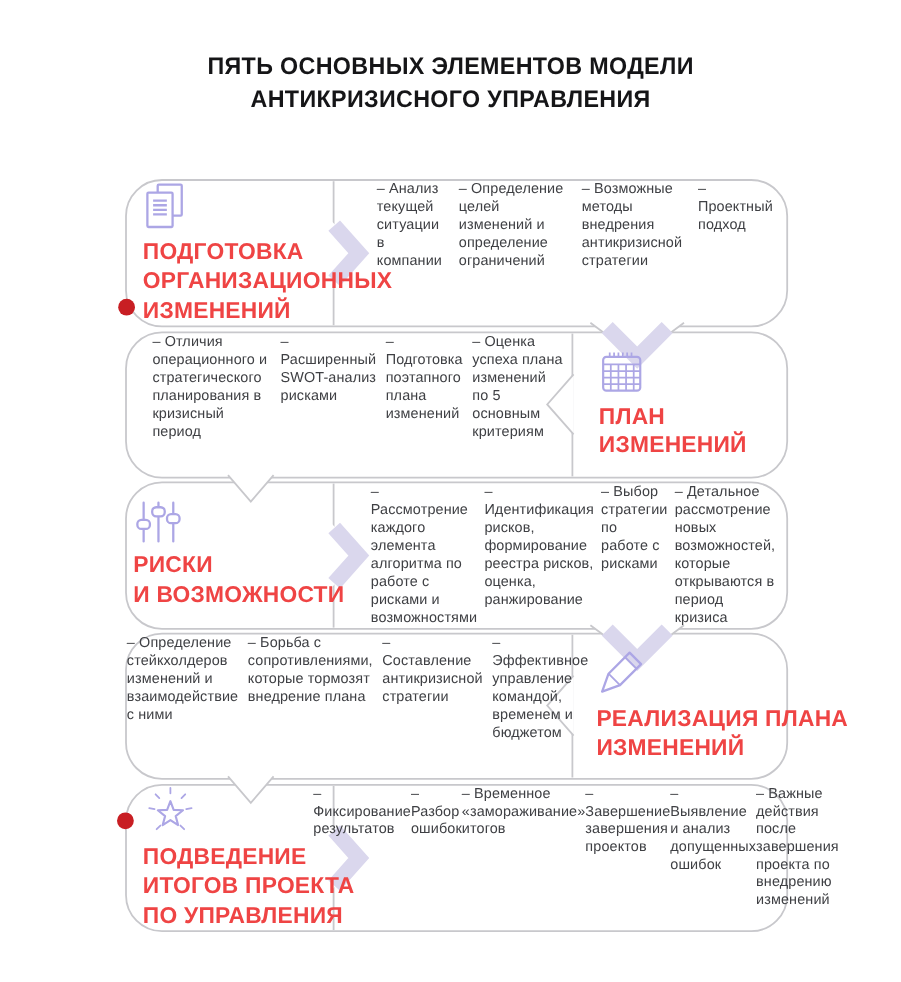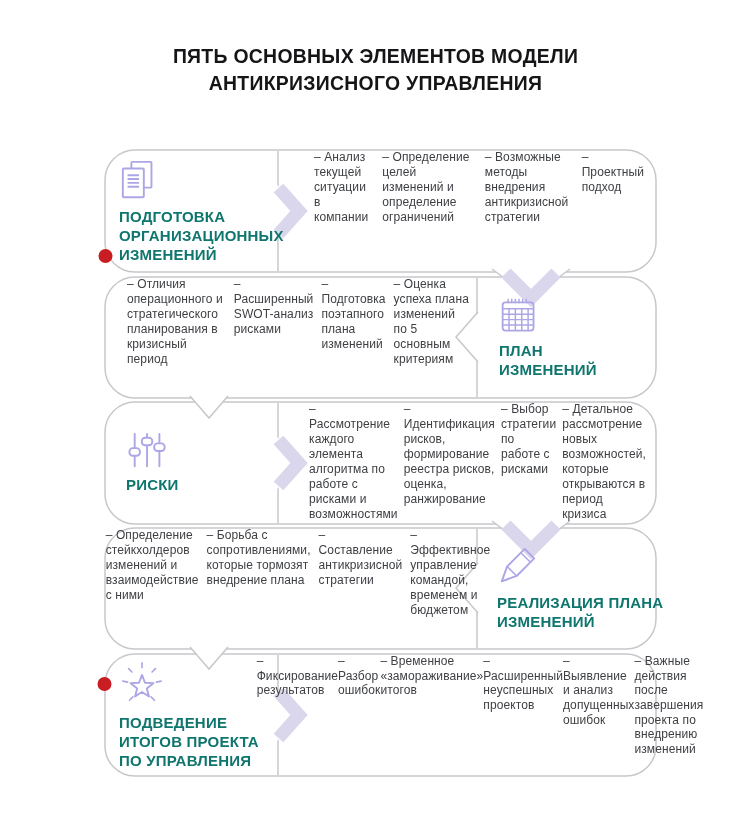--- a/index.html
+++ b/index.html
@@ -11,32 +11,32 @@
   .title{
     position:absolute;top:30px;left:0;width:751px;text-align:center;
     font-weight:bold;font-size:20px;line-height:1.33;color:#151517;letter-spacing:.3px;
   }
   .title span{display:block;transform:scaleX(.97);transform-origin:center;}
   .label{
     position:absolute;box-sizing:border-box;display:flex;flex-direction:column;
     justify-content:center;align-items:flex-start;
   }
   .label h2{
-    margin:5px 0 0;font-size:15px;font-weight:bold;line-height:1.28;
-    color:#0f766e;letter-spacing:.2px;
+    margin:5px 0 0;font-size:19px;font-weight:bold;line-height:1.28;
+    color:#ef4444;letter-spacing:.2px;
   }
   .label h2 span{display:block;white-space:nowrap;}
   .bullets{
     position:absolute;box-sizing:border-box;display:flex;
     justify-content:center;gap:8px;list-style:none;margin:0;padding:0;
     font-size:12px;line-height:1.25;color:#3f4044;letter-spacing:.1px;
   }
   .lab1{left:105px;top:150px;width:173px;height:122px;padding-left:14px;}
   .lab2{left:477px;top:277px;width:179px;height:121px;padding-left:22px;}
-  .lab3{left:112px;top:402px;width:173px;height:122px;padding-left:14px;}
+  .lab3{left:97px;top:402px;width:173px;height:122px;padding-left:14px;}
   .lab4{left:477px;top:528px;width:179px;height:121px;padding-left:20px;}
   .lab5{left:105px;top:654px;width:173px;height:122px;padding-left:14px;}
   .bul1{left:314px;top:150px;width:330px;height:122px;}
   .bul2{left:127px;top:277px;width:342px;height:121px;}
   .bul3{left:314px;top:402px;width:327px;height:122px;gap:6px;}
   .bul4{left:127px;top:528px;width:342px;height:121px;}
   .bul5{left:314px;top:654px;width:332px;height:122px;gap:0;line-height:1.22;}
   .icon{display:block;}
 </style>
 </head>
@@ -141,20 +141,21 @@
     <svg class="icon" width="44" height="38" viewBox="0 0 44 40">
       <g fill="none" stroke="#aca6e5" stroke-width="2" stroke-linecap="round">
         <path d="M8,2 V36 M21,2 V36 M34,2 V36"></path>
         <rect x="2.5" y="17" width="11" height="8" rx="3.5" fill="#ffffff"></rect>
         <rect x="15.5" y="6" width="11" height="8" rx="3.5" fill="#ffffff"></rect>
         <rect x="28.5" y="12" width="11" height="8" rx="3.5" fill="#ffffff"></rect>
       </g>
     </svg>
     <h2>
       <span>РИСКИ</span>
+      <span>И ВОЗМОЖНОСТИ</span>
     </h2>
   </div>
   <ul class="bullets bul3">
     <li>– Рассмотрение каждого элемента алгоритма по работе с рисками и возможностями</li>
     <li>– Идентификация рисков, формирование реестра рисков, оценка, ранжирование</li>
     <li>– Выбор стратегии по работе с рисками</li>
     <li>– Детальное рассмотрение новых возможностей, которые открываются в период кризиса</li>
   </ul>
 
   <ul class="bullets bul4">
@@ -186,18 +187,18 @@
     <h2>
       <span>ПОДВЕДЕНИЕ</span>
       <span>ИТОГОВ ПРОЕКТА</span>
       <span>ПО УПРАВЛЕНИЯ</span>
     </h2>
   </div>
   <ul class="bullets bul5">
     <li>– Фиксирование результатов</li>
     <li>– Разбор ошибок</li>
     <li>– Временное «замораживание» итогов</li>
-    <li>– Расширенный неуспешных проектов</li>
+    <li>– Завершение завершения проектов</li>
     <li>– Выявление и анализ допущенных ошибок</li>
     <li>– Важные действия после завершения проекта по внедрению изменений</li>
   </ul>
 
 </div>
 
 </body></html>

